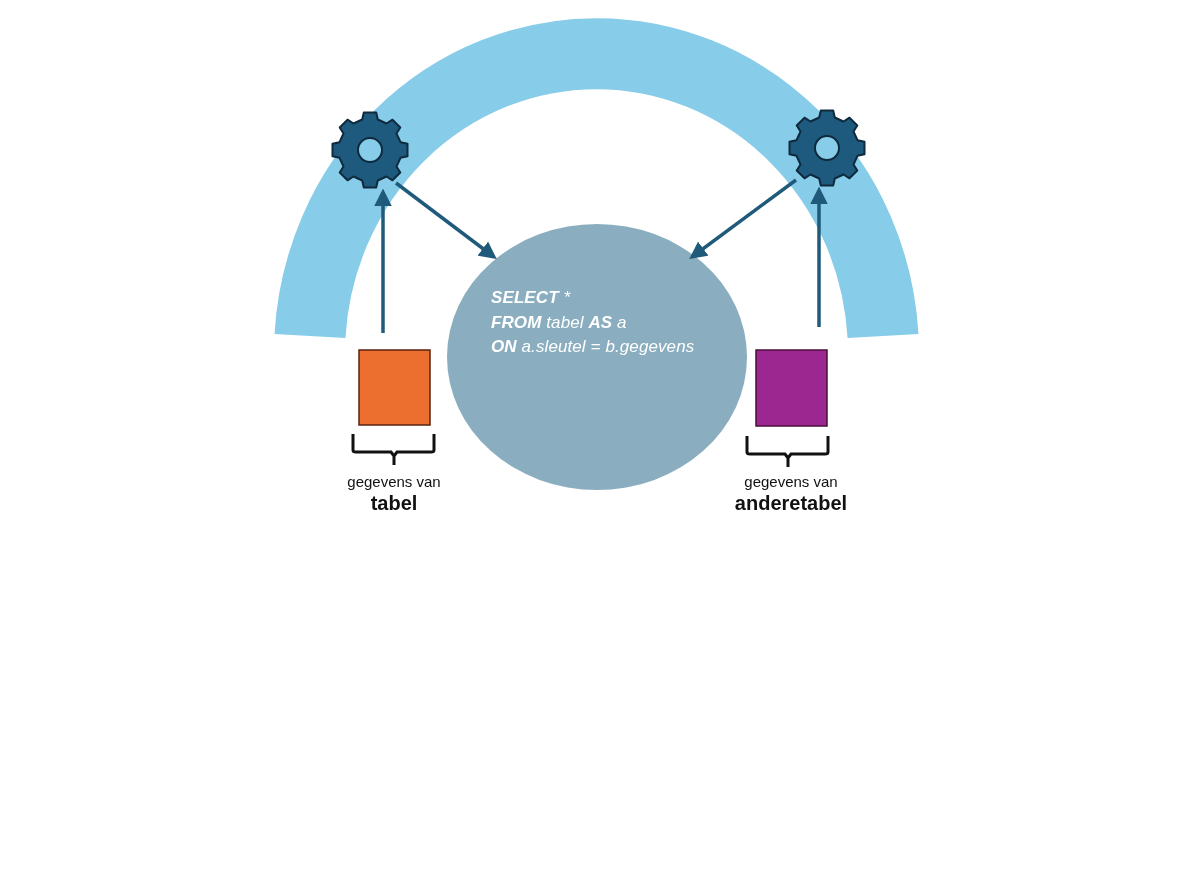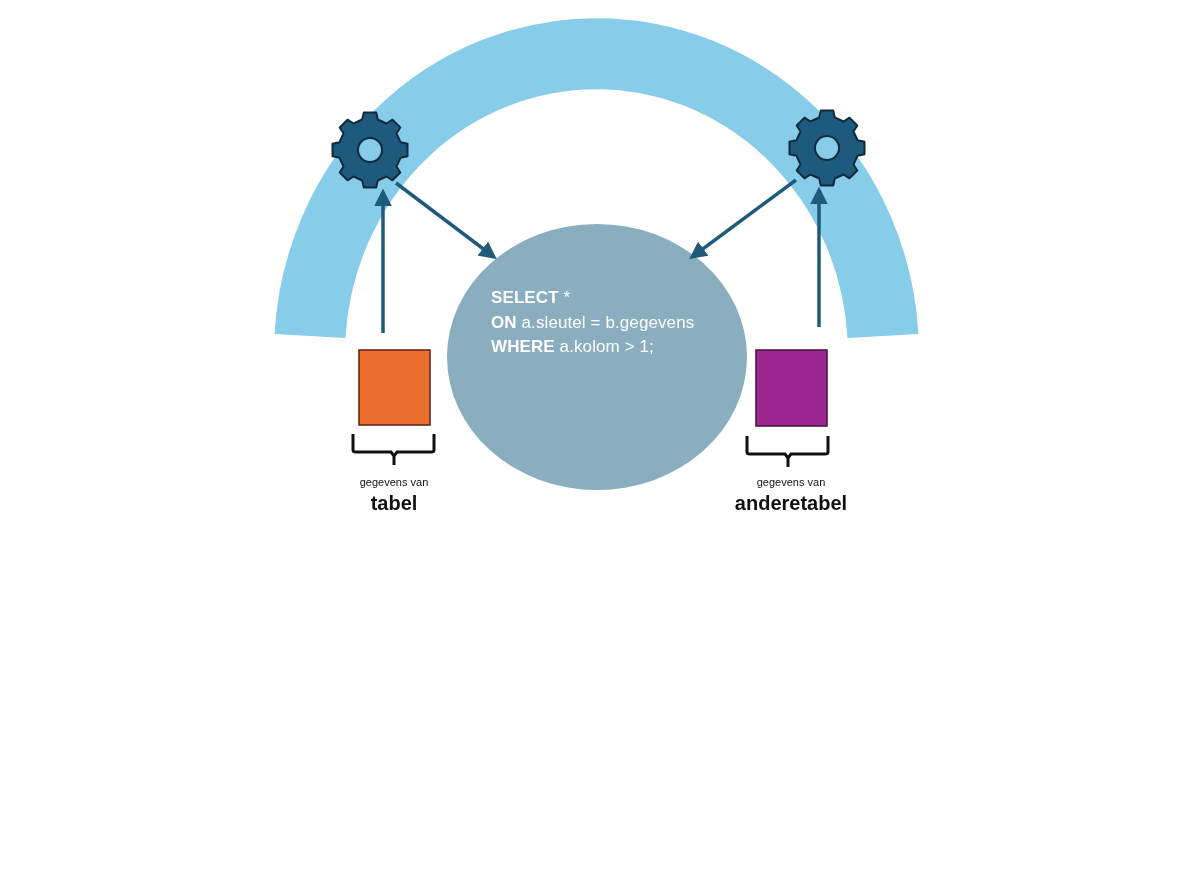--- a/index.html
+++ b/index.html
@@ -3,24 +3,24 @@
 <meta charset="utf-8">
 <style>
   html, body { margin: 0; padding: 0; background: #ffffff; }
   body { width: 1200px; height: 880px; position: relative; overflow: hidden; font-family: "Liberation Sans", sans-serif; }
   #diagram { position: absolute; left: 0; top: 0; width: 1200px; height: 880px; }
   .sql {
     position: absolute; left: 491px; top: 286px; width: 240px;
     color: #ffffff; font-family: "Liberation Sans", sans-serif;
     font-size: 17px; line-height: 24.5px; letter-spacing: 0.1px;
   }
-  .sql .line { white-space: nowrap; }
+  .sql .line { white-space: nowrap; font-style: italic; }
   .sql .kw { font-weight: bold; }
   .caption { position: absolute; text-align: center; color: #111111; font-family: "Liberation Sans", sans-serif; }
-  .caption .sub { font-size: 11px; line-height: 18px; }
+  .caption .sub { font-size: 15px; line-height: 18px; }
   .caption .main { font-size: 20px; font-weight: bold; line-height: 24px; }
   #caption-left { left: 314px; top: 473px; width: 160px; }
   #caption-right { left: 711px; top: 473px; width: 160px; }
 </style>
 </head>
 <body>
 
 <svg id="diagram" viewBox="0 0 1200 880" xmlns="http://www.w3.org/2000/svg">
   <defs>
     <marker id="arrowhead" viewBox="0 0 10 10" refX="8" refY="5" markerWidth="5" markerHeight="5" orient="auto-start-reverse">
@@ -53,24 +53,24 @@
 
   <path d="M 353 434 L 353 450 Q 353 452 356 452 L 391 452 L 394 456 L 397 452 L 431 452 Q 434 452 434 450 L 434 434 M 394 454 L 394 465" fill="none" stroke="#111111" stroke-width="3"></path>
   <path d="M 747 436 L 747 452 Q 747 454 750 454 L 785 454 L 788 458 L 791 454 L 825 454 Q 828 454 828 452 L 828 436 M 788 456 L 788 467" fill="none" stroke="#111111" stroke-width="3"></path>
 </svg>
 
 <div class="sql">
   <div class="line">
     <span class="kw">SELECT</span><span> *</span>
   </div>
   <div class="line">
-    <span class="kw">ON</span><span> a.sleutel = b.gegevens</span>
+    <span class="kw">FROM</span><span> tabel </span><span class="kw">AS</span><span> a</span>
   </div>
   <div class="line">
-    <span class="kw">WHERE</span><span> a.kolom &gt; 1;</span>
+    <span class="kw">ON</span><span> a.sleutel = b.gegevens</span>
   </div>
 </div>
 
 <div class="caption" id="caption-left">
   <div class="sub">gegevens van</div>
   <div class="main">tabel</div>
 </div>
 <div class="caption" id="caption-right">
   <div class="sub">gegevens van</div>
   <div class="main">anderetabel</div>

